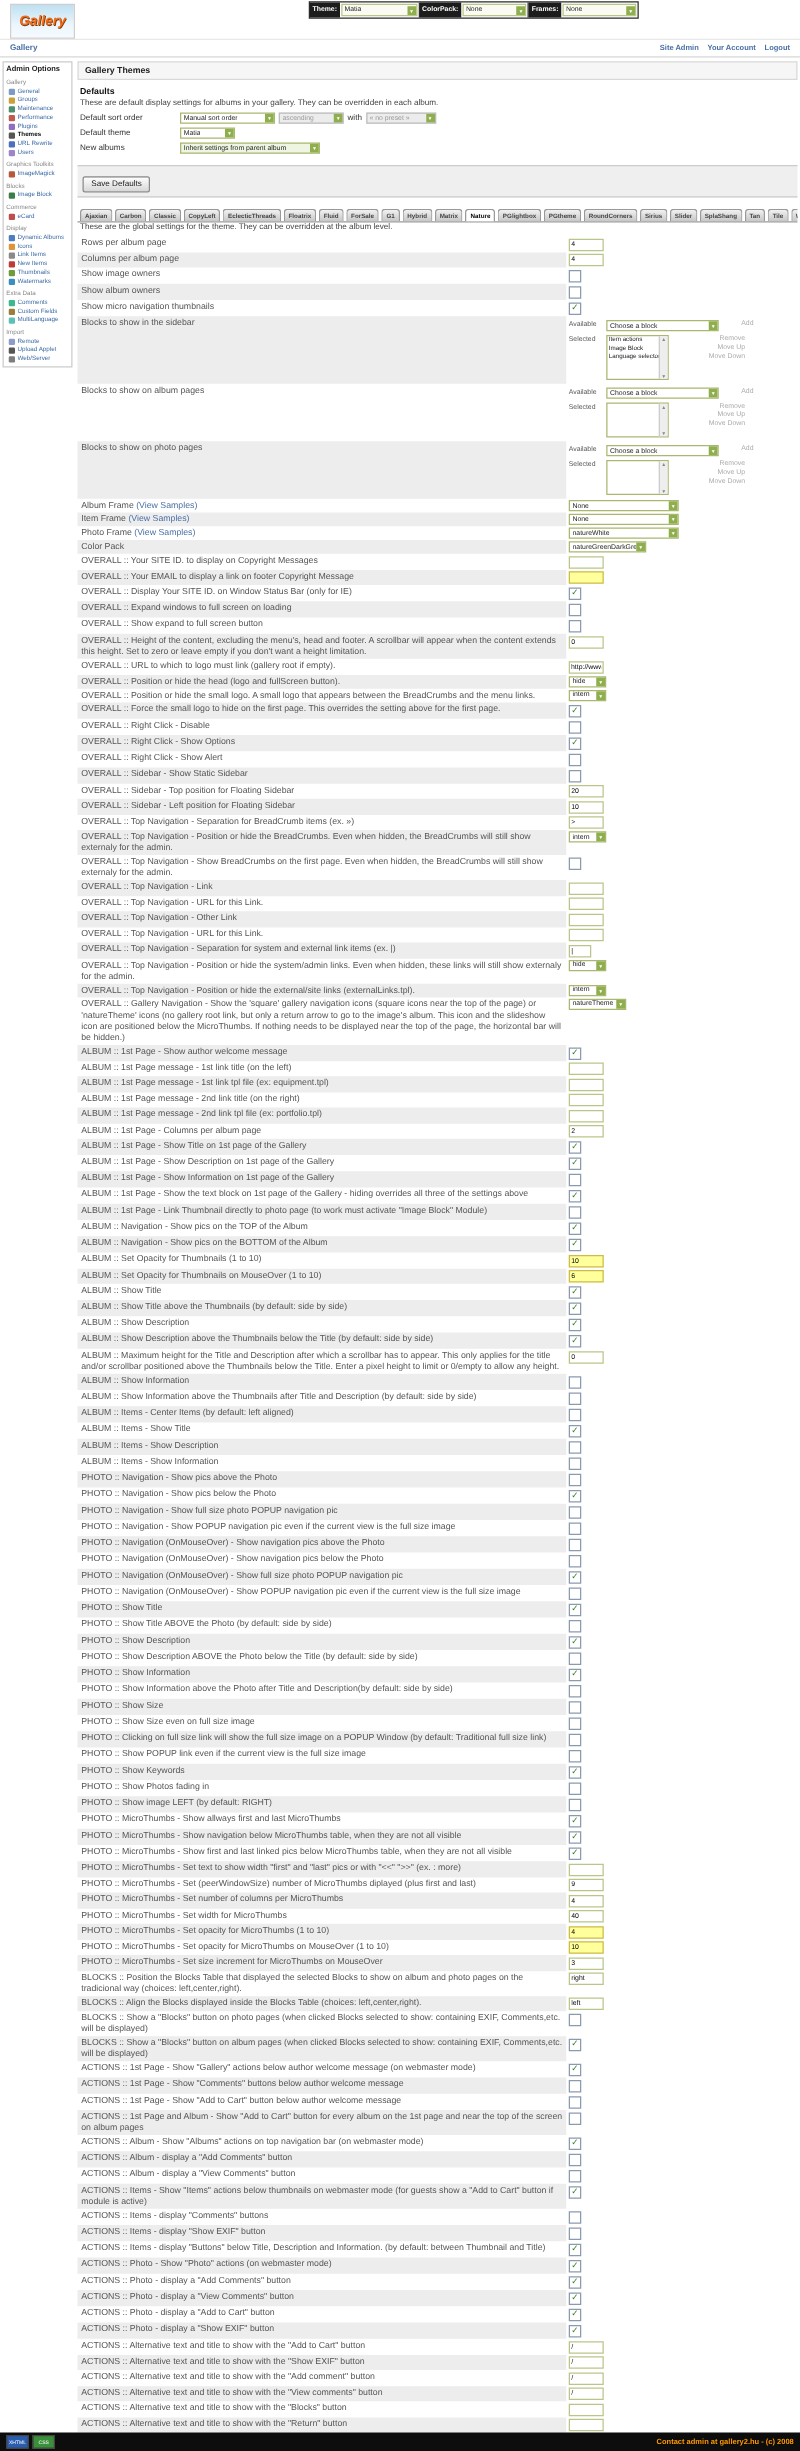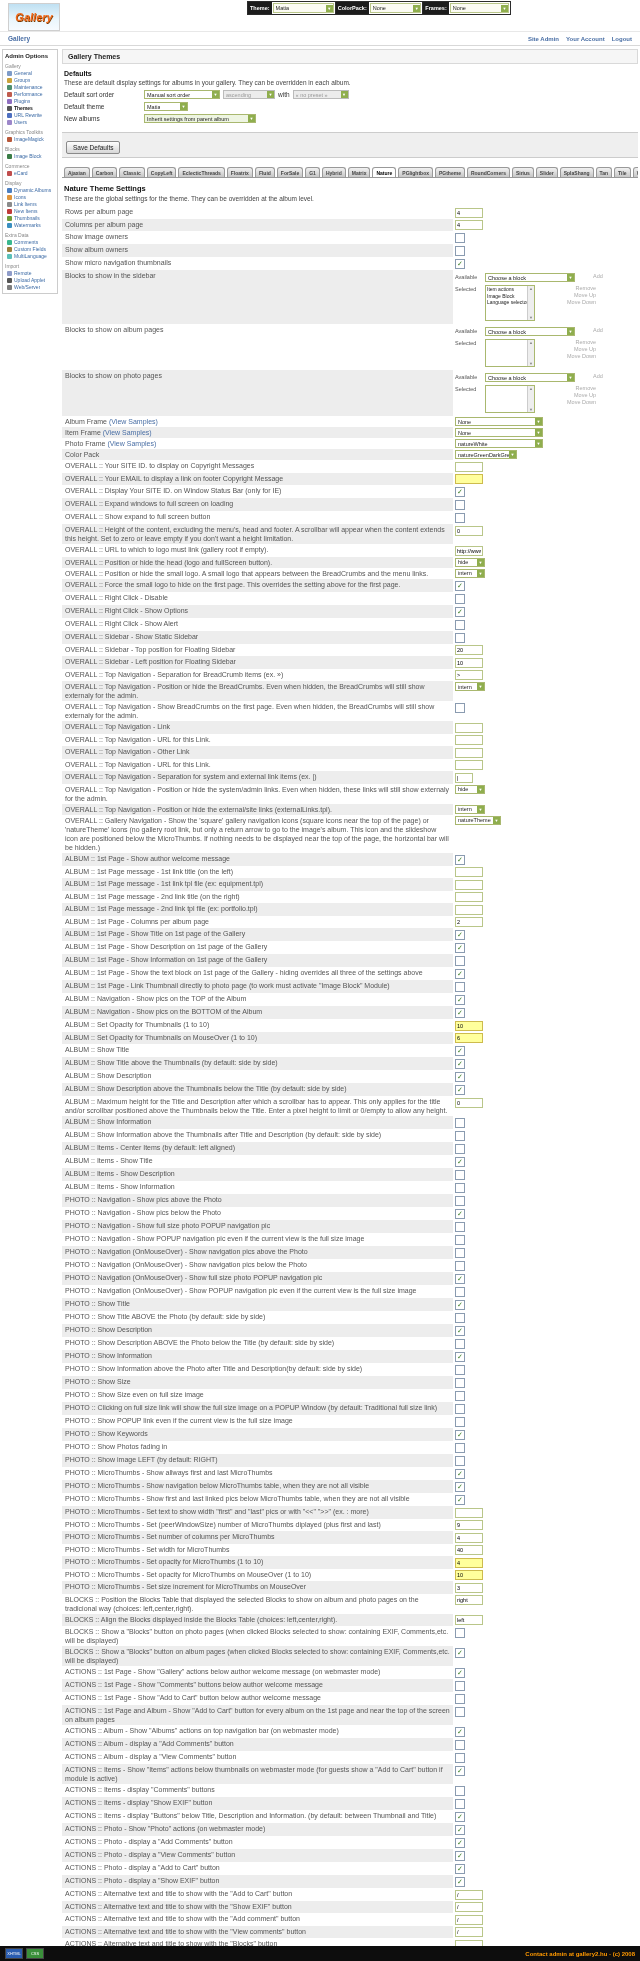--- a/index.html
+++ b/index.html
@@ -301,21 +301,20 @@
         <span class="tab">PGtheme</span>
         <span class="tab">RoundCorners</span>
         <span class="tab">Sirius</span>
         <span class="tab">Slider</span>
         <span class="tab">SplaShang</span>
         <span class="tab">Tan</span>
         <span class="tab">Tile</span>
         <span class="tab">WordpressEmbedded</span>
       </div>
 
-    <div class="tshead">Nature Theme Settings</div>
     <div class="tsdesc">These are the global settings for the theme. They can be overridden at the album level.</div>
 
     <div>
         <div class="srow odd">
           <div class="slabel">Rows per album page</div>
           <div class="sval">
             <input class="txt" value="4" style="">
           </div>
         </div>
         <div class="srow even">

